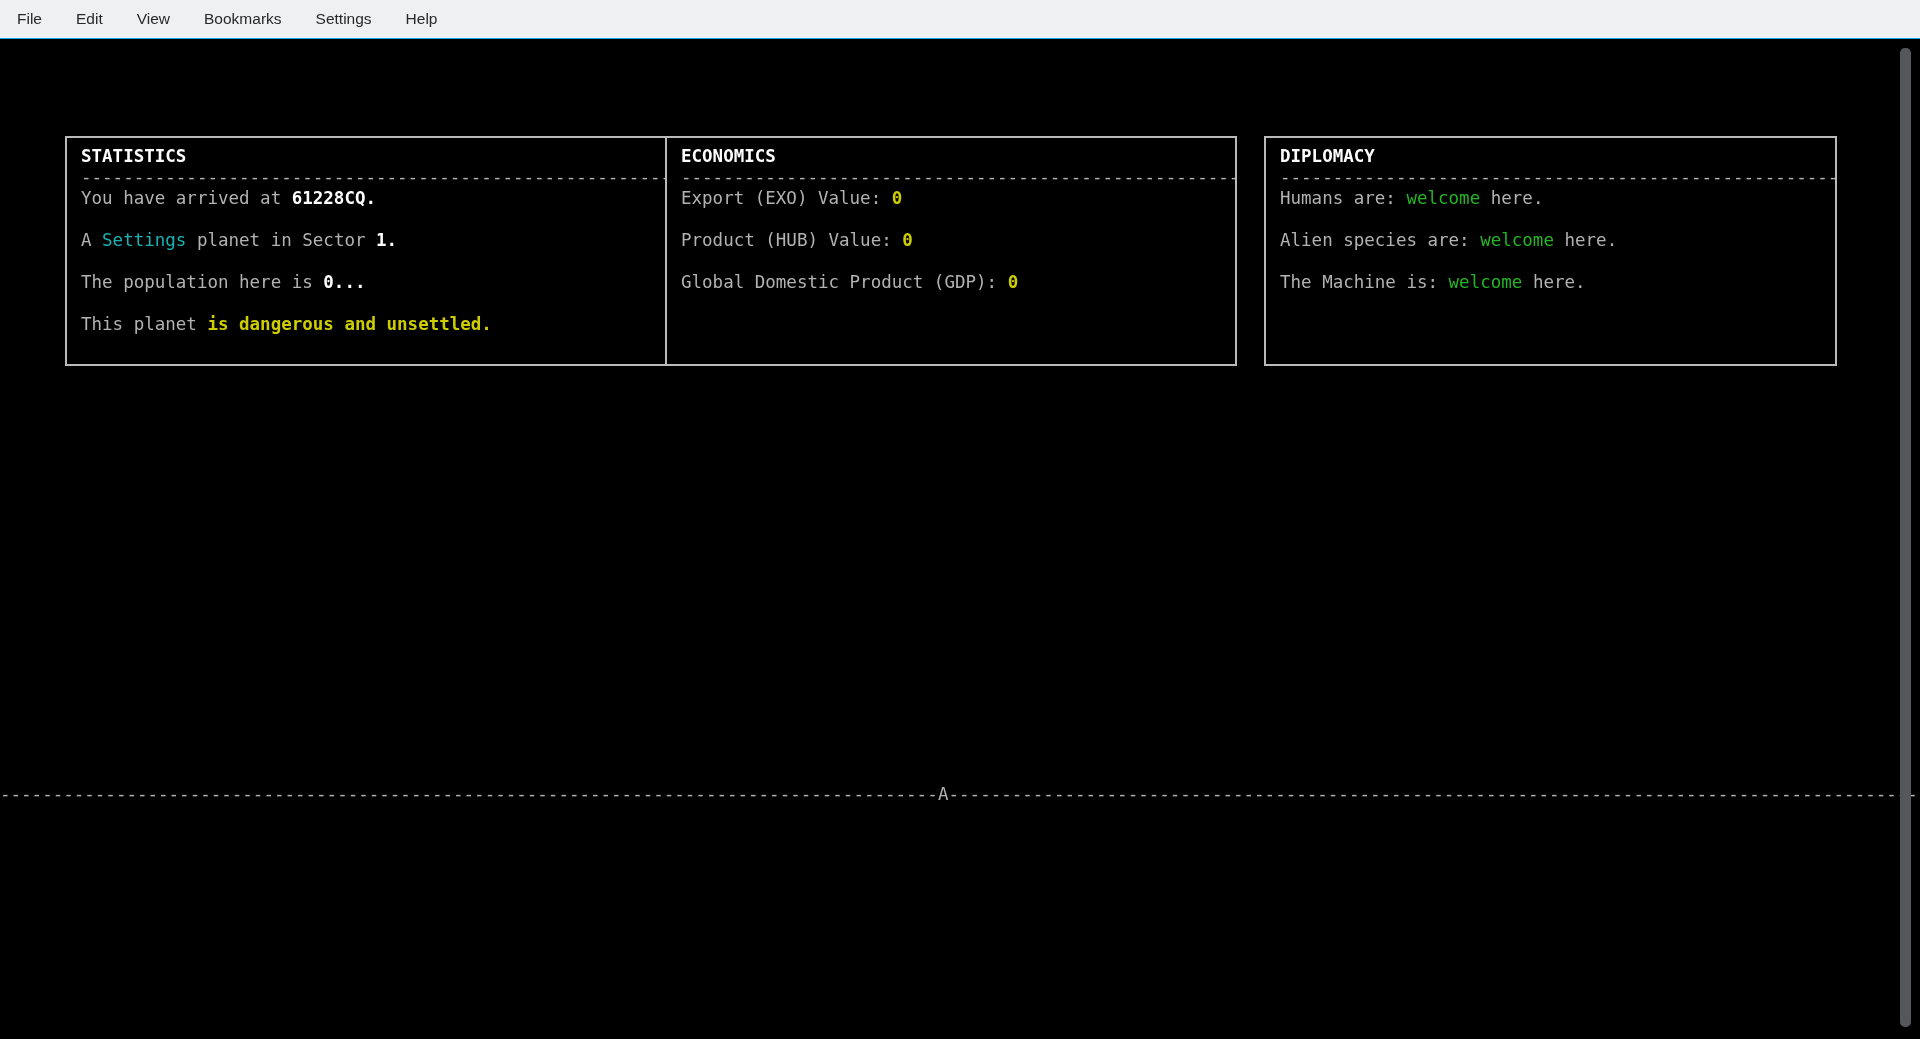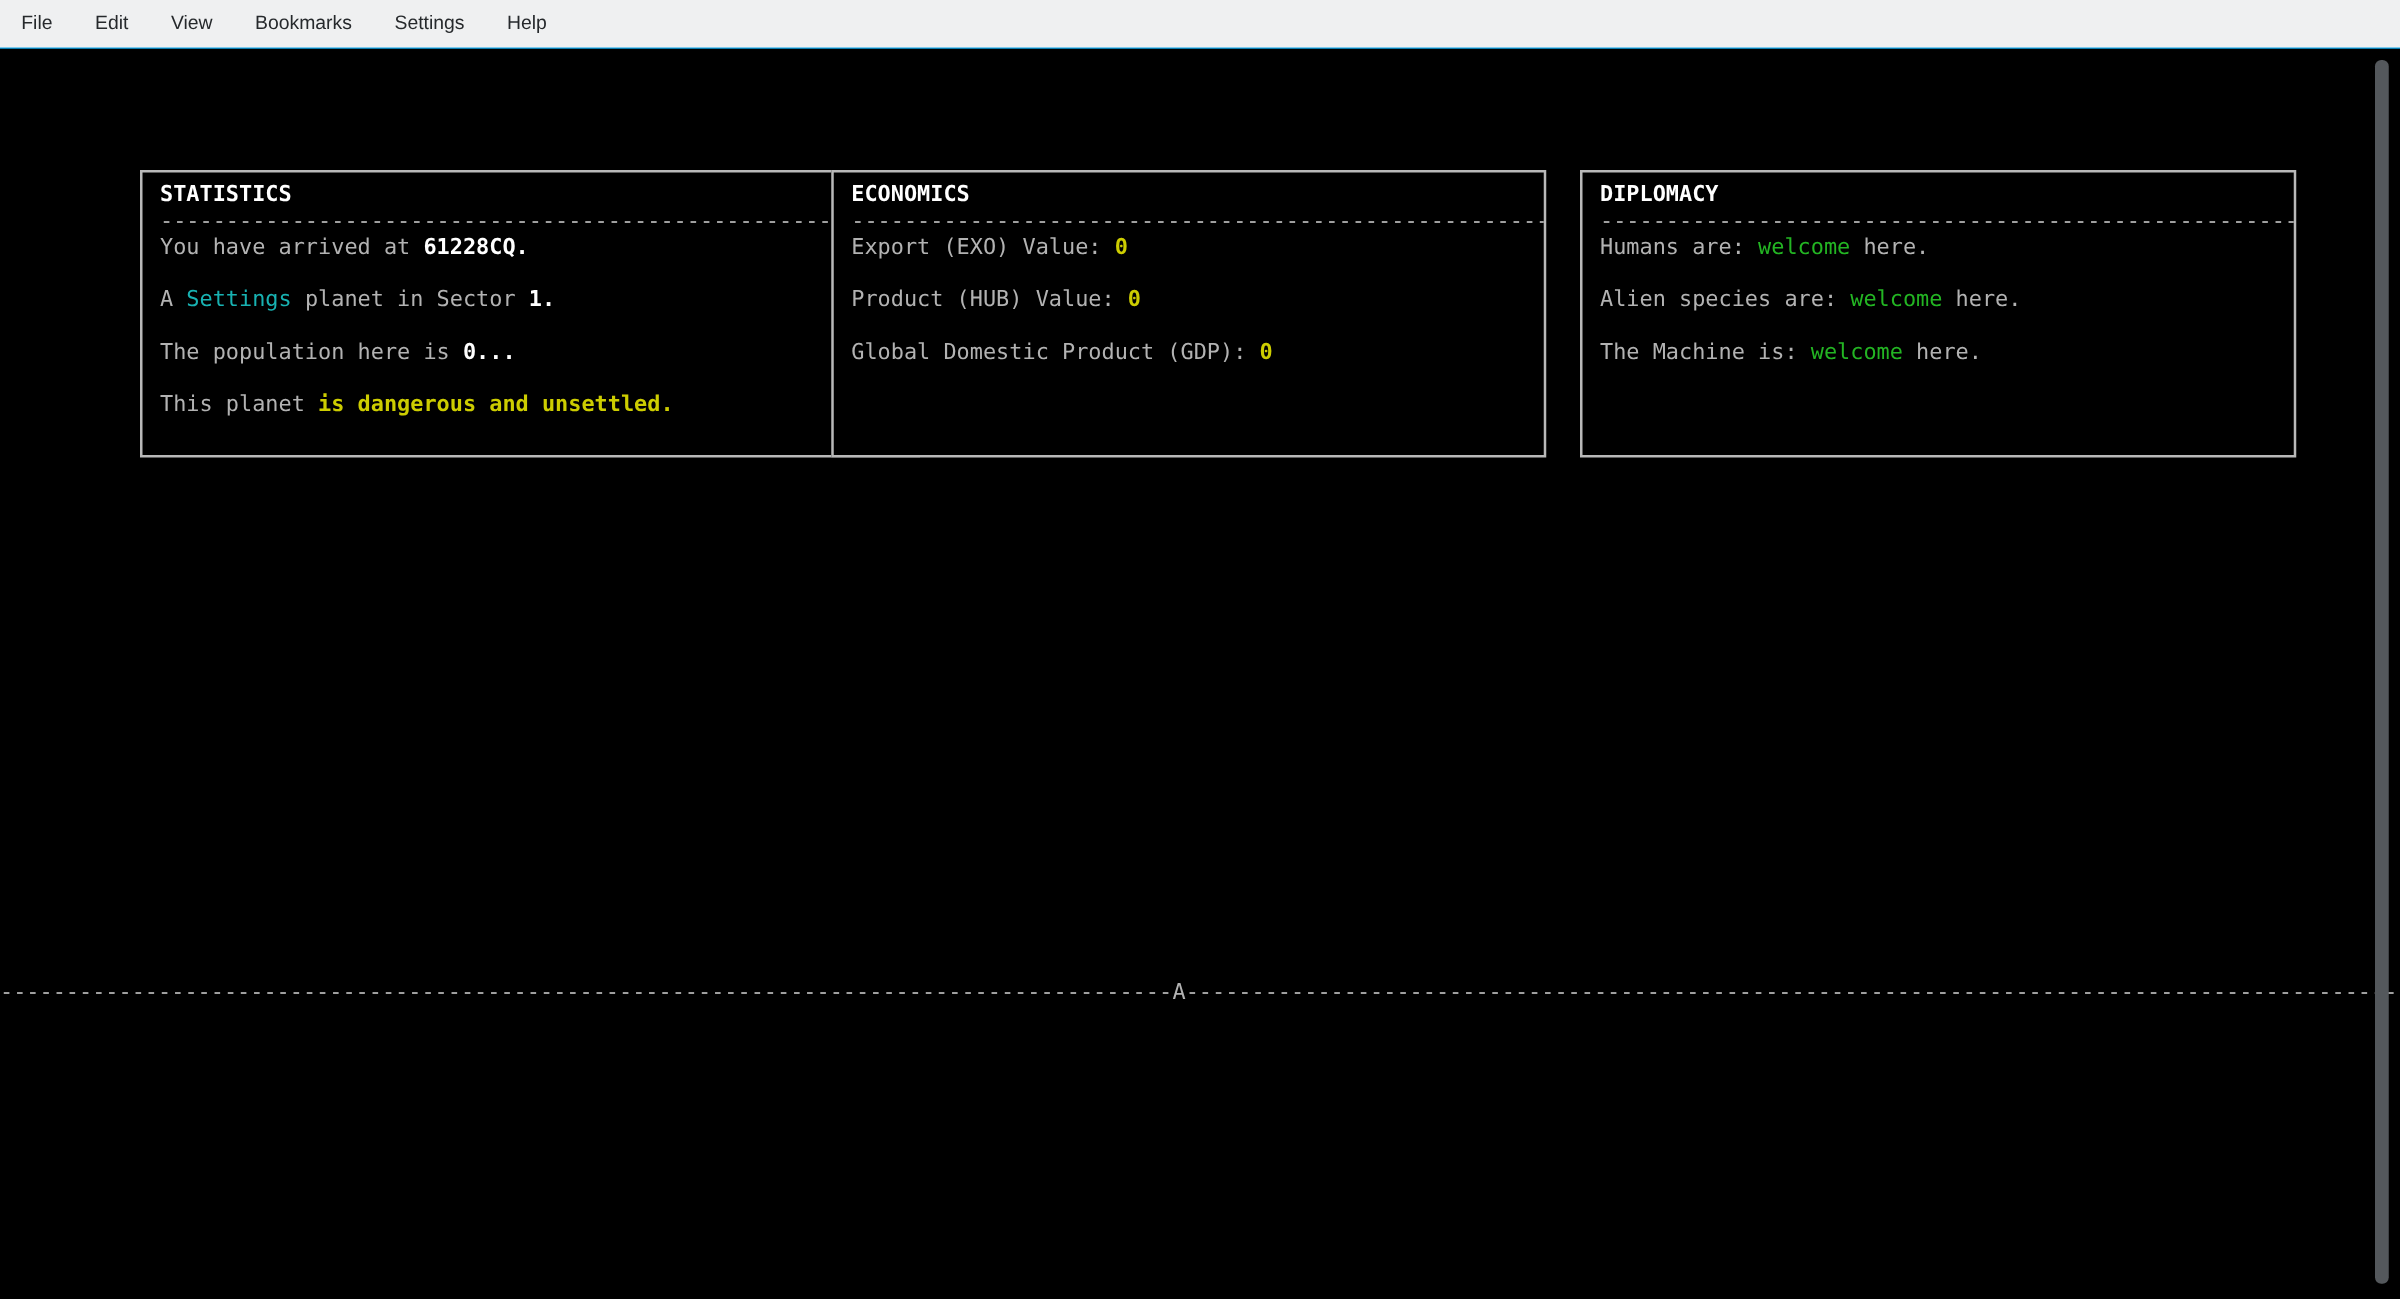--- a/index.html
+++ b/index.html
@@ -3,35 +3,35 @@
 <meta charset="utf-8">
 <style>
   html,body{margin:0;padding:0;background:#000;}
   .root{
     position:relative;width:1920px;height:1039px;overflow:hidden;
     background:#000;font-family:"DejaVu Sans Mono",monospace;
   }
   
   .menubar{
     position:absolute;top:0;left:0;width:1920px;height:38px;
-    background:#eff0f1;border-bottom:6px solid #0ea5e9;
+    background:#eff0f1;border-bottom:1px solid #0ea5e9;
     display:flex;align-items:center;
     font-family:"Liberation Sans",sans-serif;font-size:15.5px;color:#26292c;
   }
   .menu-item{padding:0 17px;height:100%;display:flex;align-items:center;cursor:default;}
   
   .terminal{
     position:absolute;top:39px;left:0;width:1920px;height:1000px;background:#000;
     font-size:17.5px;line-height:21px;color:#b2b2b2;
   }
   .panel{
     position:absolute;top:97px;height:230px;box-sizing:border-box;
     border:2px solid #b9b9b9;background:#000;padding-top:8px;
   }
-  .panel-statistics{left:65px;width:624px;margin-left:47px;}
+  .panel-statistics{left:65px;width:624px;}
   .panel-economics{left:665px;width:572px;}
   .panel-diplomacy{left:1264px;width:573px;}
   .row{height:21px;line-height:21px;white-space:pre;overflow:hidden;padding-left:14px;}
   .row-title{font-weight:bold;color:#ffffff;}
   .row-sep{color:#b2b2b2;}
   .seg-fg{color:#b2b2b2;}
   .seg-bw{color:#ffffff;font-weight:bold;}
   .seg-cy{color:#18b2b2;}
   .seg-yl{color:#cdcd00;font-weight:bold;}
   .seg-gr{color:#23b523;font-weight:normal;}

